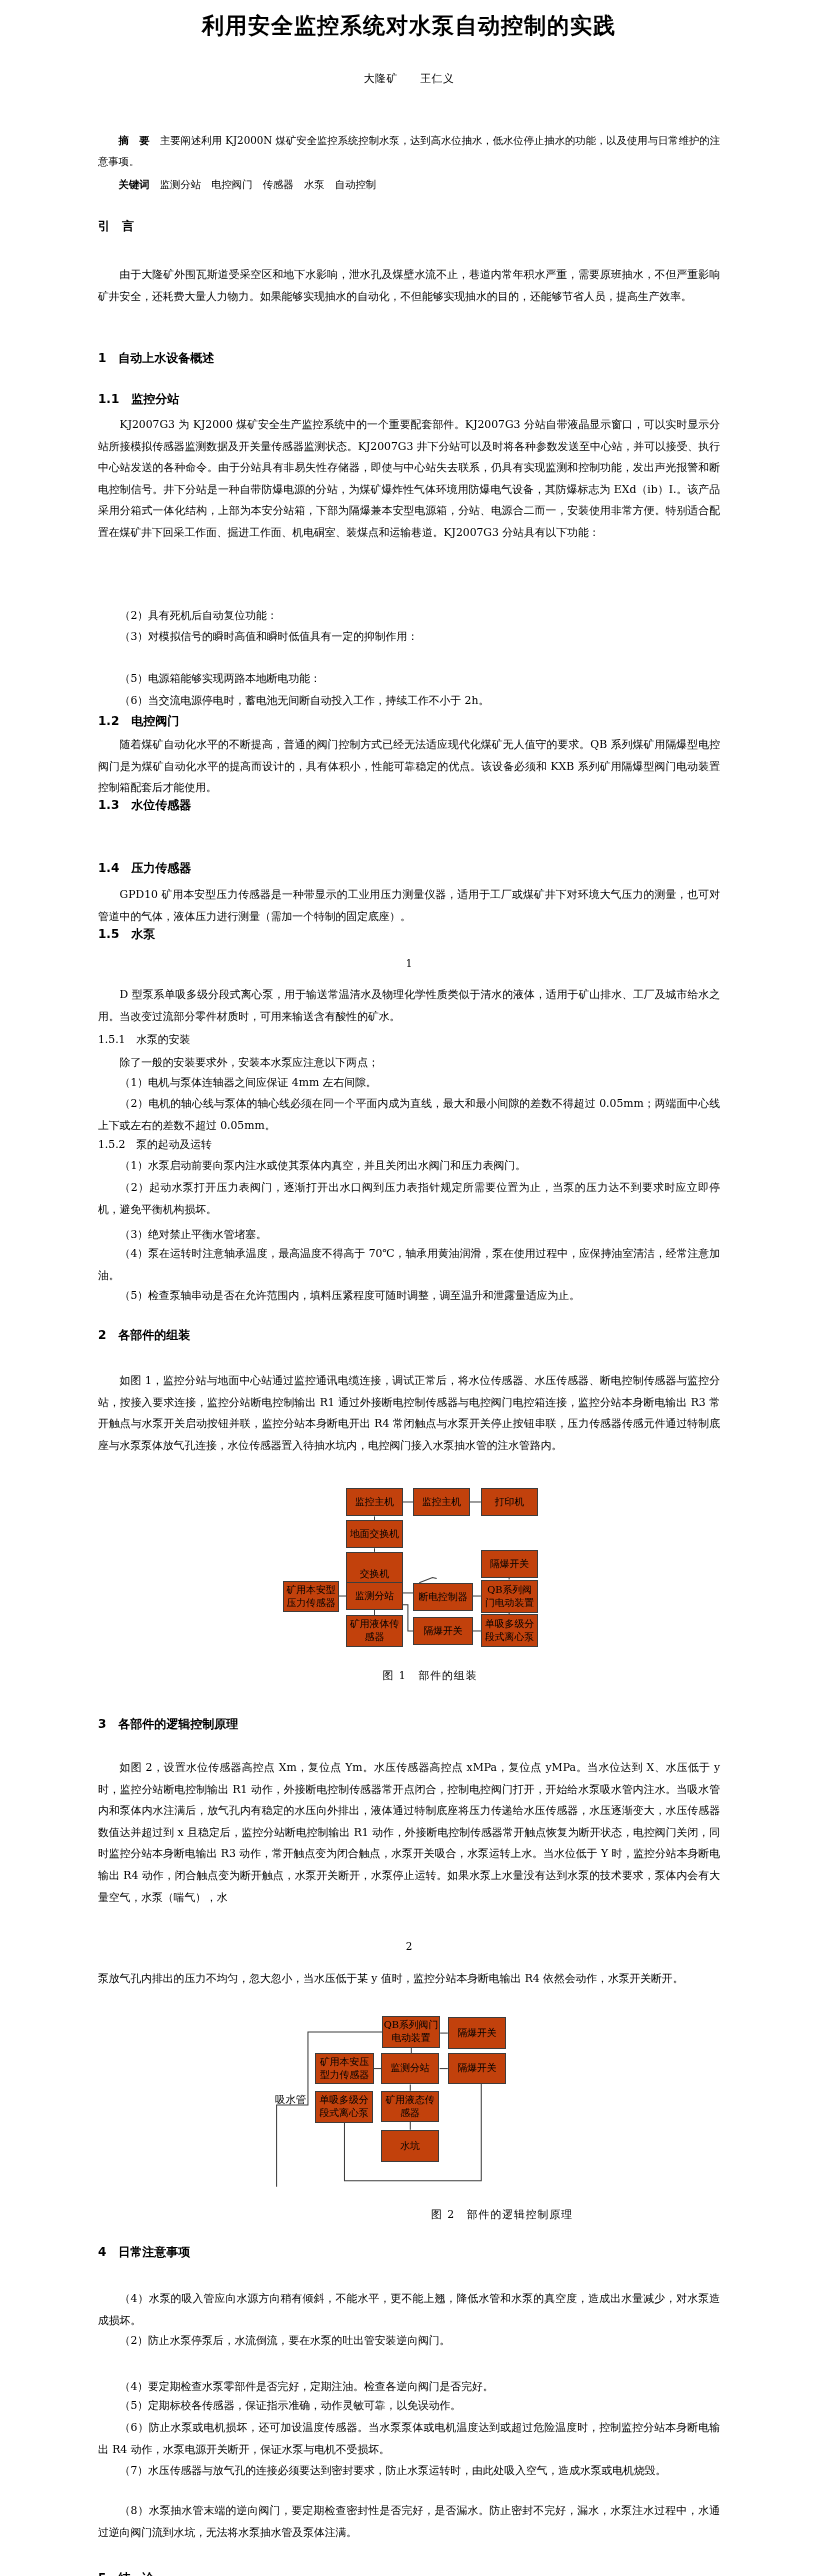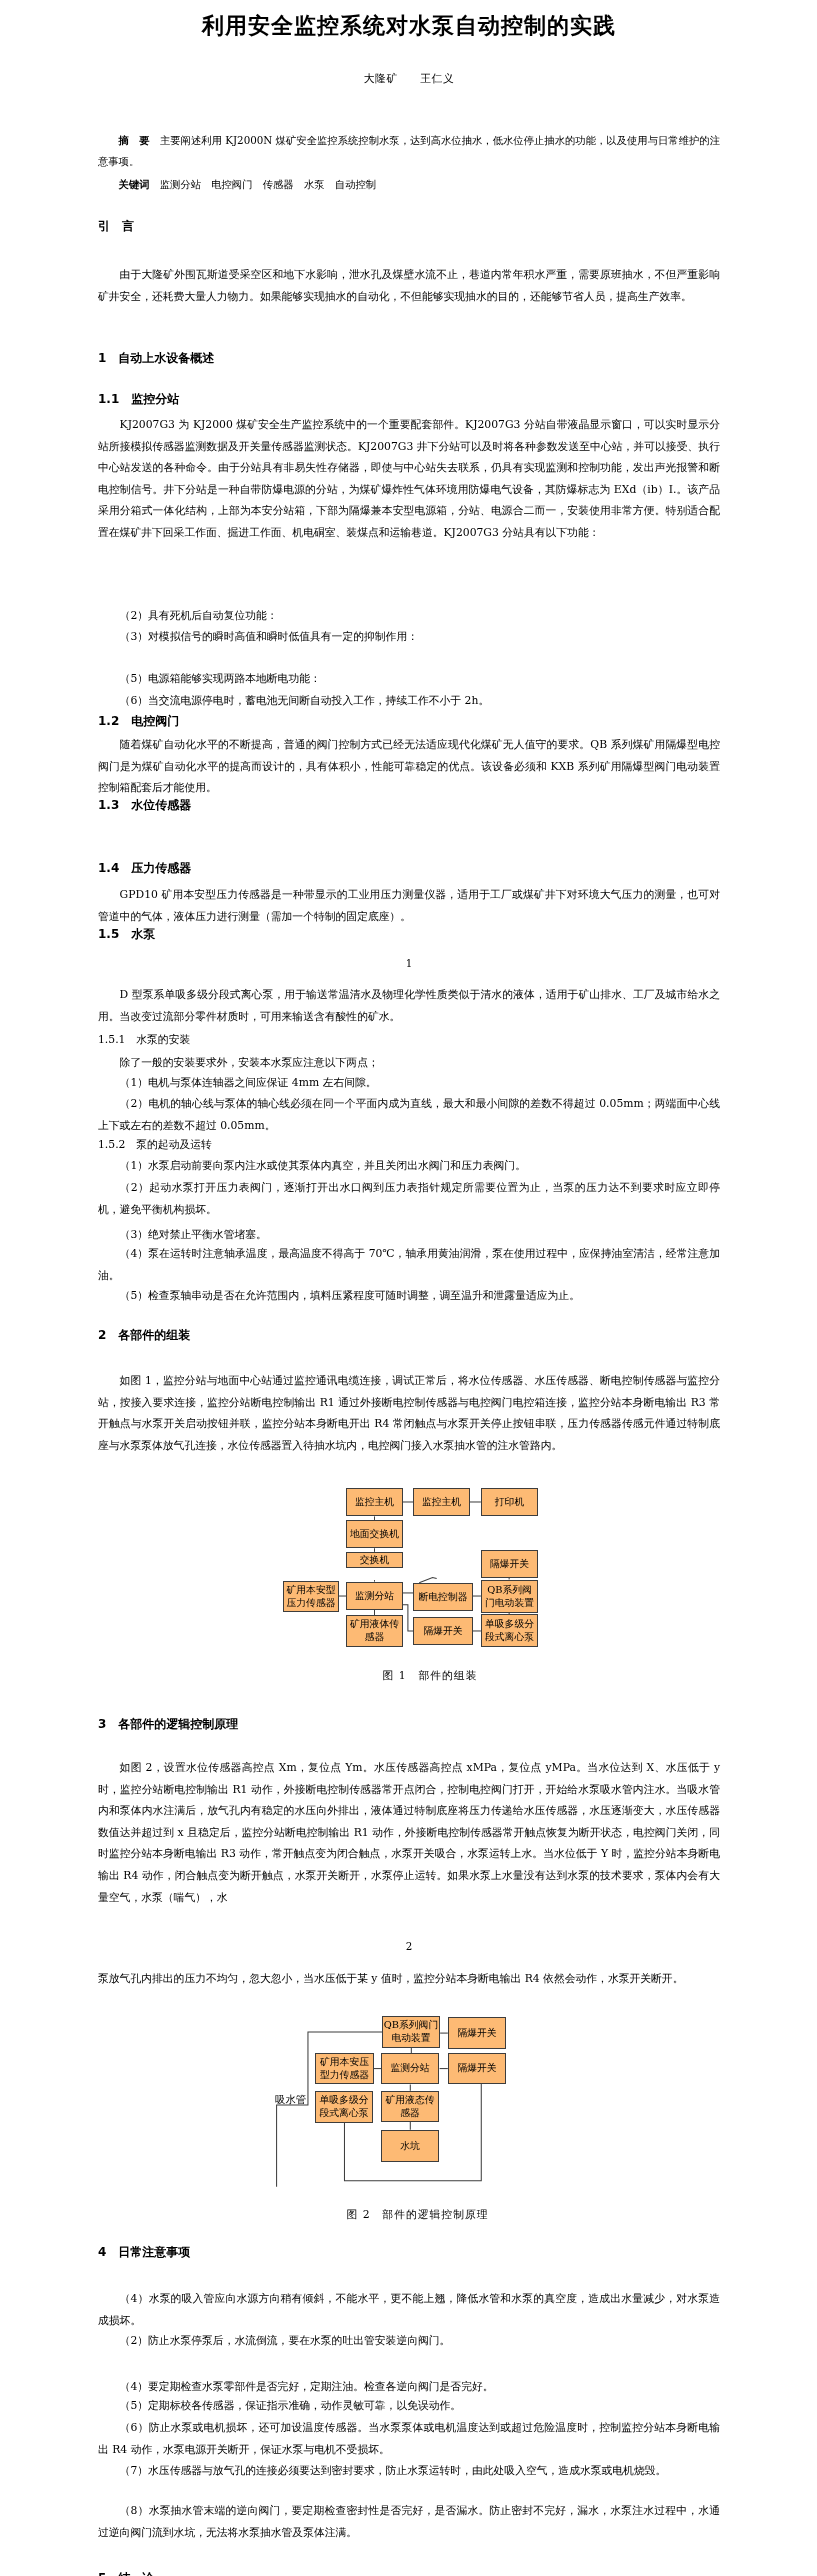--- a/index.html
+++ b/index.html
@@ -12,21 +12,21 @@
   .meta{font-size:10.3px;line-height:20.6px;text-align:justify;}
   .meta b,.lab{font-family:"DejaVu Sans","Liberation Sans",sans-serif;font-weight:bold;}
   .para{font-size:10.8px;line-height:21.6px;text-align:justify;}
   .indent{text-indent:2em;}
   .h1{font-family:"DejaVu Sans","Liberation Sans",sans-serif;font-weight:bold;font-size:12px;}
   .h3k{font-size:10.8px;font-weight:normal;}
   .pageno{font-size:10.3px;}
   .figcap{font-size:10.8px;letter-spacing:1px;}
   .fig{position:absolute;}
   .fig svg{position:absolute;left:0;top:0;}
-  .fbox{position:absolute;border:1px solid #3d3d3d;background:#fdba74;display:flex;align-items:center;justify-content:center;
+  .fbox{position:absolute;border:1px solid #3d3d3d;background:#c2410c;display:flex;align-items:center;justify-content:center;
         text-align:center;font-size:9.8px;line-height:1.3;padding:0.5px;box-sizing:border-box;}
   .pipelabel{position:absolute;font-size:10.3px;}
 </style>
 </head>
 <body>
 
 <div id="page">
 
   <div class="center title" style="top:11.3px">利用安全监控系统对水泵自动控制的实践</div>
   <div class="center authors" style="top:72px">大隆矿　　王仁义</div>
@@ -91,21 +91,21 @@
         <line x1="439" y1="250" x2="439" y2="253"></line>
         <polyline points="232,235 242,235 242,286 252,286"></polyline>
         <line x1="368" y1="286" x2="384" y2="286"></line>
         <polyline points="264,192 290,182 298,184"></polyline>
       </g>
     </svg>
     <div class="fbox" style="left:63px;top:4.1px;width:57px;height:28px">监控主机</div>
     <div class="fbox" style="left:130px;top:4.1px;width:57px;height:28px">监控主机</div>
     <div class="fbox" style="left:198px;top:4.1px;width:57px;height:28px">打印机</div>
     <div class="fbox" style="left:63px;top:36px;width:57px;height:28px">地面交换机</div>
-    <div class="fbox" style="left:63px;top:68px;width:57px;height:16px">交换机</div>
+    <div class="fbox" style="left:63px;top:68px;width:57px;height:44px">交换机</div>
     <div class="fbox" style="left:198px;top:66px;width:57px;height:28px">隔爆开关</div>
     <div class="fbox" style="left:0px;top:97px;width:56px;height:31px">矿用本安型压力传感器</div>
     <div class="fbox" style="left:63px;top:98px;width:57px;height:28px">监测分站</div>
     <div class="fbox" style="left:130px;top:99px;width:60px;height:28px">断电控制器</div>
     <div class="fbox" style="left:198px;top:96px;width:57px;height:33px">QB系列阀门电动装置</div>
     <div class="fbox" style="left:63px;top:131px;width:57px;height:32px">矿用液体传感器</div>
     <div class="fbox" style="left:130px;top:133px;width:60px;height:28px">隔爆开关</div>
     <div class="fbox" style="left:198px;top:130px;width:57px;height:33px">单吸多级分段式离心泵</div>
   </div>
   <div class="figcap" style="position:absolute;left:283px;top:1669px;width:294px;text-align:center">图 1　部件的组装</div>
@@ -133,21 +133,21 @@
     <div class="fbox" style="left:109px;top:4.1px;width:58px;height:32px">QB系列阀门电动装置</div>
     <div class="fbox" style="left:175px;top:5.2px;width:58px;height:32px">隔爆开关</div>
     <div class="fbox" style="left:42px;top:41px;width:59px;height:31px">矿用本安压型力传感器</div>
     <div class="fbox" style="left:108px;top:41px;width:58px;height:31px">监测分站</div>
     <div class="fbox" style="left:175px;top:41px;width:58px;height:31px">隔爆开关</div>
     <div class="fbox" style="left:42px;top:79px;width:58px;height:32px">单吸多级分段式离心泵</div>
     <div class="fbox" style="left:108px;top:79px;width:58px;height:31px">矿用液态传感器</div>
     <div class="fbox" style="left:108px;top:118px;width:58px;height:32px">水坑</div>
     <div class="pipelabel" style="left:2.1px;top:81px">吸水管</div>
   </div>
-  <div class="figcap" style="position:absolute;left:273px;top:2208px;width:289px;text-align:center">图 2　部件的逻辑控制原理</div>
+  <div class="figcap" style="position:absolute;left:284px;top:2208px;width:289px;text-align:right">图 2　部件的逻辑控制原理</div>
 
   <div class="blk h1" style="top:2244px">4　日常注意事项</div>
   <p class="blk para indent" style="top:2288px;margin:0">（4）水泵的吸入管应向水源方向稍有倾斜，不能水平，更不能上翘，降低水管和水泵的真空度，造成出水量减少，对水泵造成损坏。</p>
   <p class="blk para indent" style="top:2330px;margin:0">（2）防止水泵停泵后，水流倒流，要在水泵的吐出管安装逆向阀门。</p>
   <p class="blk para indent" style="top:2376px;margin:0">（4）要定期检查水泵零部件是否完好，定期注油。检查各逆向阀门是否完好。</p>
   <p class="blk para indent" style="top:2395px;margin:0">（5）定期标校各传感器，保证指示准确，动作灵敏可靠，以免误动作。</p>
   <p class="blk para indent" style="top:2417px;margin:0">（6）防止水泵或电机损坏，还可加设温度传感器。当水泵泵体或电机温度达到或超过危险温度时，控制监控分站本身断电输出 R4 动作，水泵电源开关断开，保证水泵与电机不受损坏。</p>
   <p class="blk para indent" style="top:2460px;margin:0">（7）水压传感器与放气孔的连接必须要达到密封要求，防止水泵运转时，由此处吸入空气，造成水泵或电机烧毁。</p>
   <p class="blk para indent" style="top:2500px;margin:0">（8）水泵抽水管末端的逆向阀门，要定期检查密封性是否完好，是否漏水。防止密封不完好，漏水，水泵注水过程中，水通过逆向阀门流到水坑，无法将水泵抽水管及泵体注满。</p>
 

